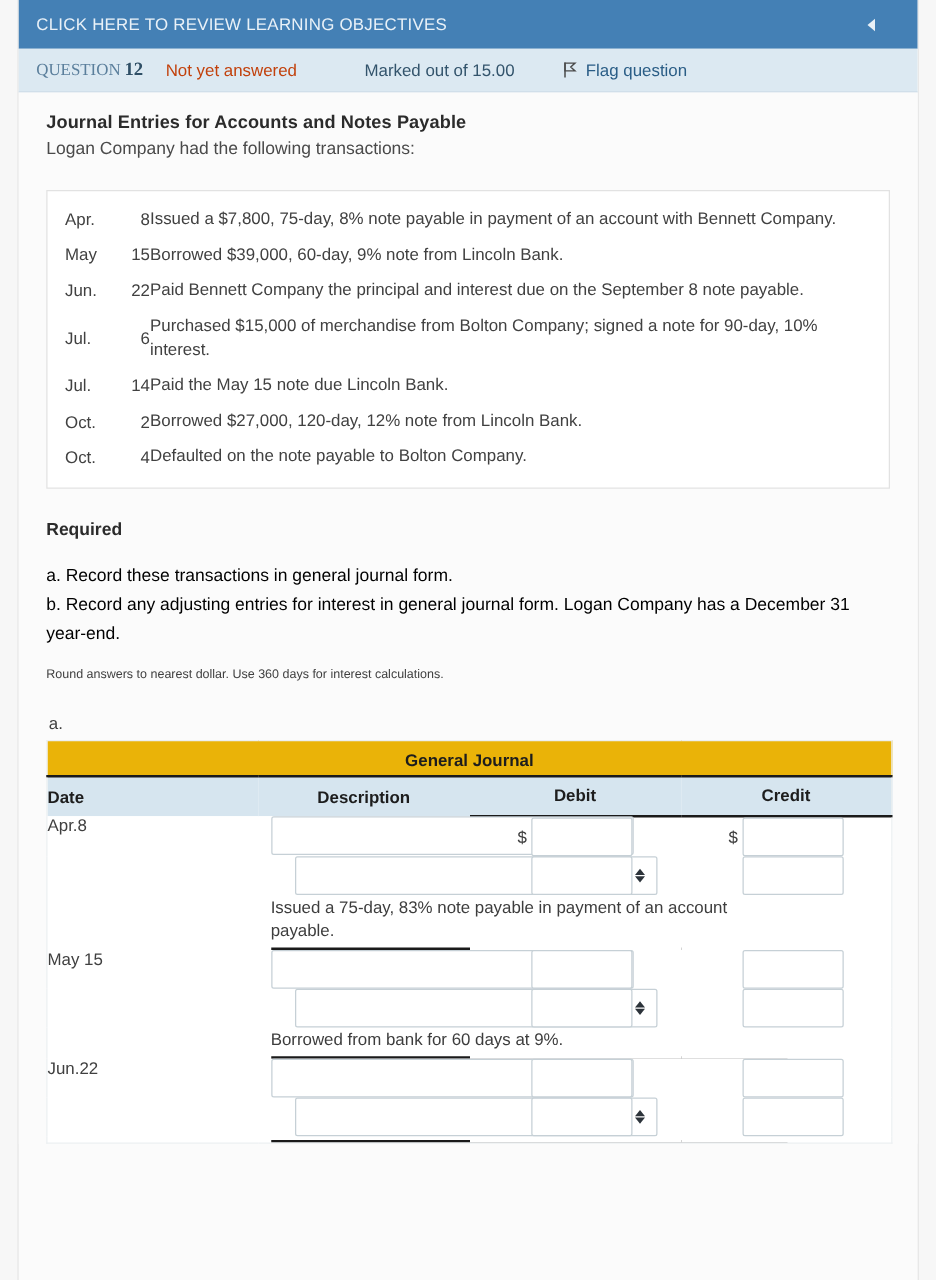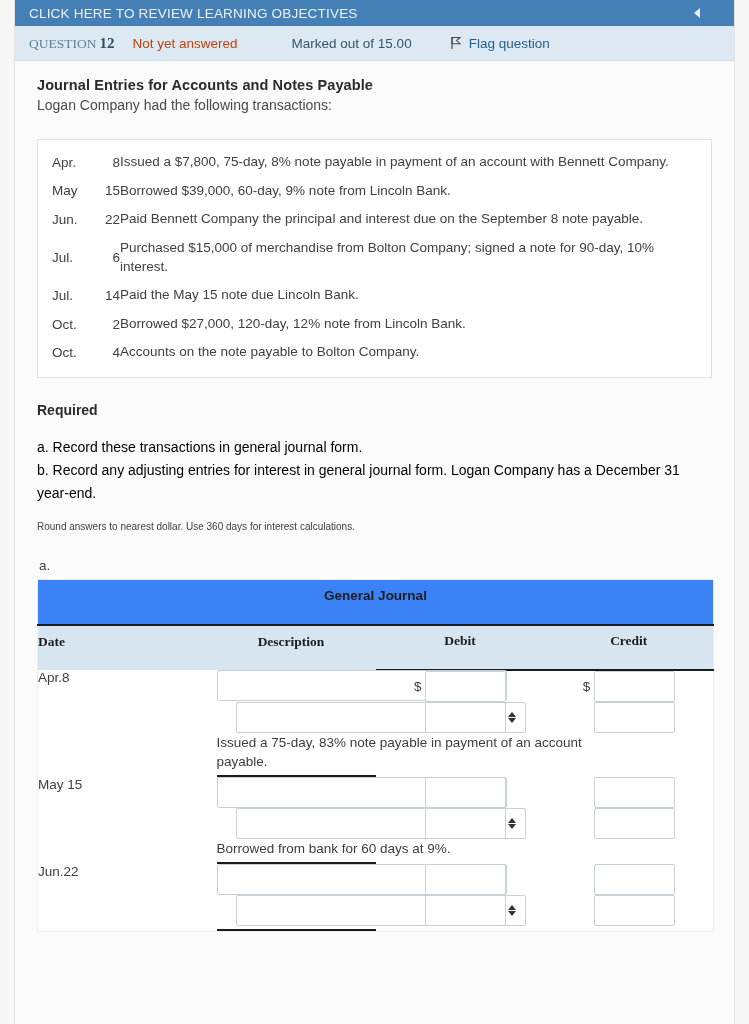--- a/index.html
+++ b/index.html
@@ -39,21 +39,21 @@
     position: absolute;
     left: 15px;
     right: 15px;
     top: 0;
     bottom: 0;
     background: #fbfbfb;
   }
 
   
   .objectives-bar {
-    height: 26px;
+    height: 39px;
     background: #4480b5;
     display: flex;
     align-items: center;
     justify-content: space-between;
     padding: 0 25px 0 14px;
     box-sizing: border-box;
   }
   .objectives-label {
     color: #e9f1f8;
     font-size: 13.5px;
@@ -190,37 +190,36 @@
 
   
   .gj {
     border-collapse: collapse;
     width: 677px;
     table-layout: fixed;
     background: #ffffff;
     border: 1px solid #eceff1;
   }
   .gj .gj-title-cell {
-    background: #3b82f6;
+    background: #eab308;
     text-align: center;
     font-size: 13.5px;
     font-weight: 700;
     color: #1d1d1d;
-    padding: 8px 0 21px 0;
+    padding: 8px 0 4px 0;
     border-bottom: 2px solid #1a1a1a;
     margin-left: 28px;
   }
   .gj thead.cols th {
     background: #d6e5ef;
     font-size: 13.5px;
     font-weight: 700;
     color: #1d1d1d;
-    padding: 7px 0 20px 0;
+    padding: 7px 0 8px 0;
     vertical-align: bottom;
-    font-family: Liberation Serif, serif;
   }
   .gj th.c-date { width: 60px; text-align: left; padding-left: 10px; }
   .gj th.c-desc { width: 390px; text-align: center; }
   .gj th.c-debit { width: 113px; text-align: center; border-bottom: 2px solid #1a1a1a; }
   .gj th.c-credit { width: 114px; text-align: center; border-bottom: 2px solid #1a1a1a; }
 
   .gj td {
     background: #ffffff;
     vertical-align: top;
     padding: 0;
@@ -370,21 +369,21 @@
                 <td class="tx-desc">Paid the May 15 note due Lincoln Bank.</td>
               </tr>
               <tr>
                 <td class="tx-mon">Oct.</td>
                 <td class="tx-day">2</td>
                 <td class="tx-desc">Borrowed $27,000, 120-day, 12% note from Lincoln Bank.</td>
               </tr>
               <tr>
                 <td class="tx-mon">Oct.</td>
                 <td class="tx-day">4</td>
-                <td class="tx-desc">Accounts on the note payable to Bolton Company.</td>
+                <td class="tx-desc">Defaulted on the note payable to Bolton Company.</td>
               </tr>
             </tbody>
         </table>
       </div>
 
       <div class="req-head">Required</div>
       <div class="req-lines">
         <span>a. Record these transactions in general journal form.</span><br>
         <span>b. Record any adjusting entries for interest in general journal form. Logan Company has a December 31 year-end.</span>
       </div>

